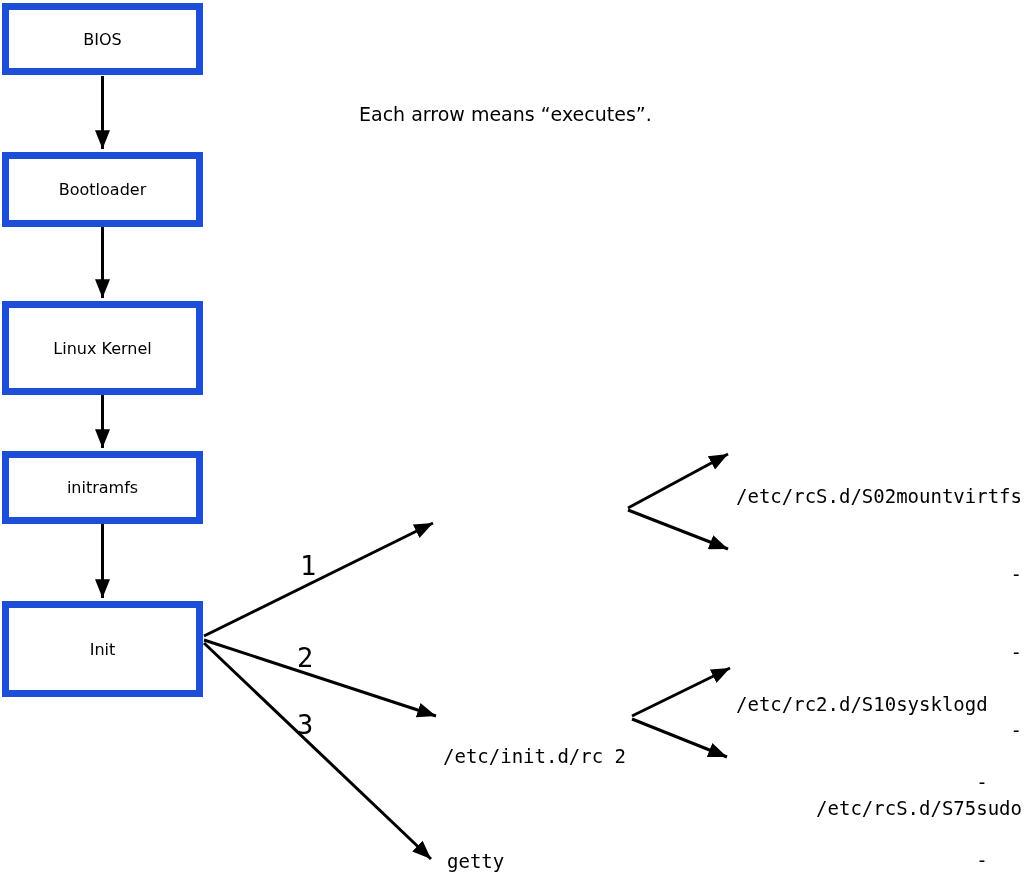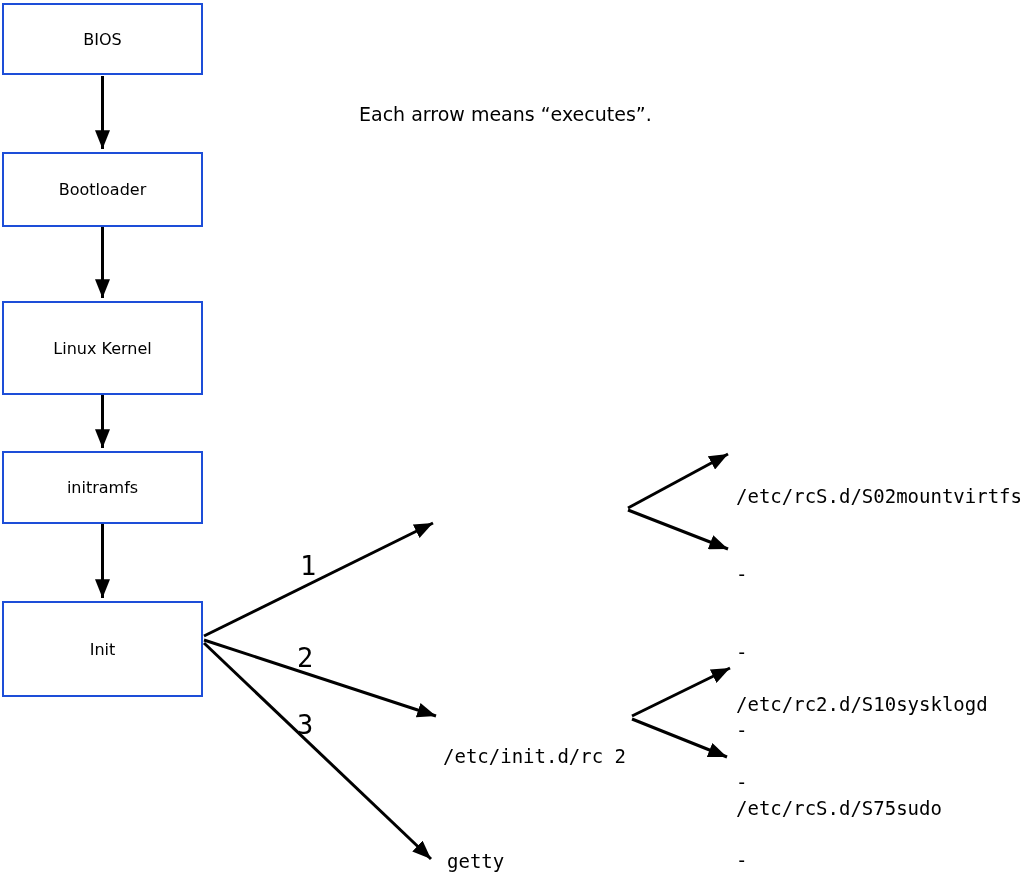--- a/index.html
+++ b/index.html
@@ -20,21 +20,21 @@
     position: absolute;
     left: 0;
     top: 0;
     width: 1024px;
     height: 875px;
   }
   .node-box {
     position: absolute;
     left: 2px;
     width: 201px;
-    border: 2px solid #1d4ed8;
+    border: 7px solid #1d4ed8;
     background: #ffffff;
     box-sizing: border-box;
     display: flex;
     align-items: center;
     justify-content: center;
     font-size: 16px;
   }
   .note {
     position: absolute;
     font-size: 19px;
@@ -49,20 +49,21 @@
     white-space: pre;
   }
   .branch-num {
     position: absolute;
     font-family: "DejaVu Sans Mono", monospace;
     font-size: 27px;
     line-height: 28px;
   }
   .exec-list div {
     height: 26px;
+    text-align: right;
   }
 </style>
 </head>
 <body>
 
 <div id="stage">
 
   <svg id="connectors" viewBox="0 0 1024 875" xmlns="http://www.w3.org/2000/svg">
     <defs>
       <marker id="ah" viewBox="0 0 10 8" refX="10" refY="4" markerWidth="19" markerHeight="15" markerUnits="userSpaceOnUse" orient="auto">

